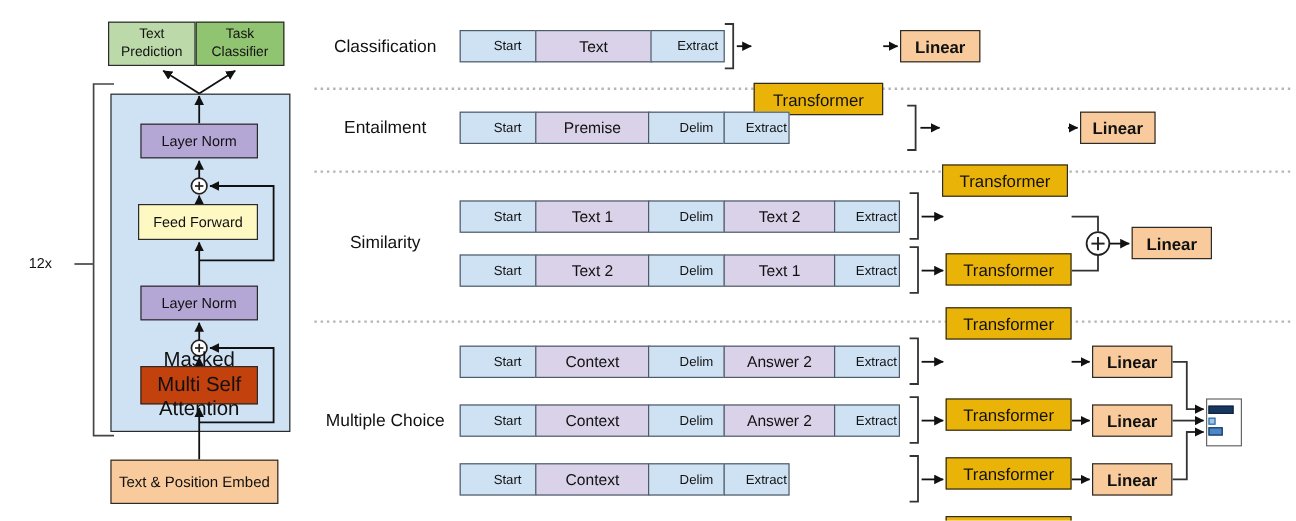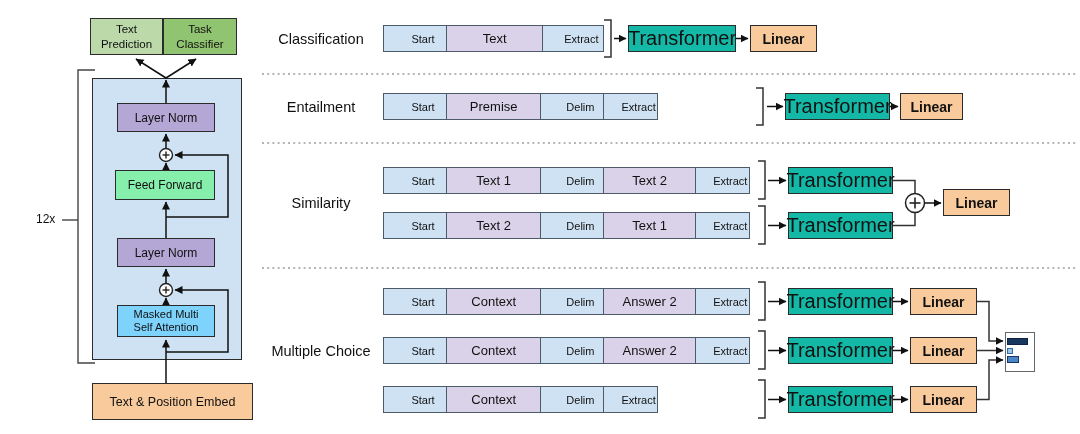--- a/index.html
+++ b/index.html
@@ -3,26 +3,26 @@
 <meta charset="utf-8">
 <style>
   html,body{margin:0;padding:0;background:#fff;}
   #canvas{position:relative;width:1080px;height:434px;background:#fff;overflow:hidden;
           font-family:"Liberation Sans",sans-serif;color:#111;}
   .abs{position:absolute;}
   svg.overlay{position:absolute;left:0;top:0;pointer-events:none;}
   
   .box{position:absolute;display:flex;align-items:center;justify-content:center;
        text-align:center;box-sizing:border-box;border:1.4px solid #2b2b2b;}
-  .tbox{background:#14b8a6;font-size:20px;}
+  .tbox{background:#eab308;font-size:14px;margin-top:44px;}
   .lbox{background:#f9cb9c;font-size:14px;font-weight:bold;}
   .headbox{font-size:11.5px;line-height:1.22;}
   .ln{background:#b4a7d6;font-size:12px;}
-  .ff{background:#86efac;font-size:12px;}
-  .att{background:#7dd3fc;font-size:11px;line-height:1.2;}
+  .ff{background:#fef9c3;font-size:12px;}
+  .att{background:#c2410c;font-size:17px;line-height:1.2;}
   .emb{background:#f9cb9c;font-size:12.5px;}
   .container-box{background:#cfe2f3;border:1.6px solid #2b2b2b;}
   
   .strip{position:absolute;display:flex;height:27px;}
   .cell{display:flex;align-items:center;justify-content:center;box-sizing:border-box;
         border:1.3px solid #4d5a68;margin-left:-1.3px;height:27px;}
   .cell:first-child{margin-left:0;}
   .blue{background:#cfe2f3;padding-left:16px;}
   .purple{background:#d9d2e9;text-align:center;}
   .cell-sm{font-size:11px;}
@@ -142,25 +142,25 @@
     </div>
   <div class="box ff" style="left:115px;top:170px;width:100px;height:30px;">
       <span>Feed Forward</span>
     </div>
   <div class="box ln" style="left:117px;top:238px;width:98px;height:29px;">
       <span>Layer Norm</span>
     </div>
   <div class="box att" style="left:117px;top:305px;width:98px;height:32px;padding:0 10px;">
       <span>Masked Multi Self Attention</span>
     </div>
-  <div class="box emb" style="left:92px;top:383px;width:161px;height:37px;">
+  <div class="box emb" style="left:92px;top:383px;width:140px;height:37px;">
       <span>Text &amp; Position Embed</span>
     </div>
 
-  <div class="lbl-12x" style="left:36px;top:212px;">12x</div>
+  <div class="lbl-12x" style="left:24px;top:212px;">12x</div>
 
   <div class="sec-label" style="top:99px;">Entailment</div>
   <div class="sec-label" style="top:31px;">Classification</div>
   <div class="sec-label" style="top:343px;">Multiple Choice</div>
   <div class="sec-label" style="top:195px;">Similarity</div>
 
   <div class="strip" style="left:383px;top:25px;">
     <div class="cell blue cell-sm w-start">Start</div>
     <div class="cell purple cell-lg w-text">Text</div>
     <div class="cell blue cell-sm w-ext2">Extract</div>

